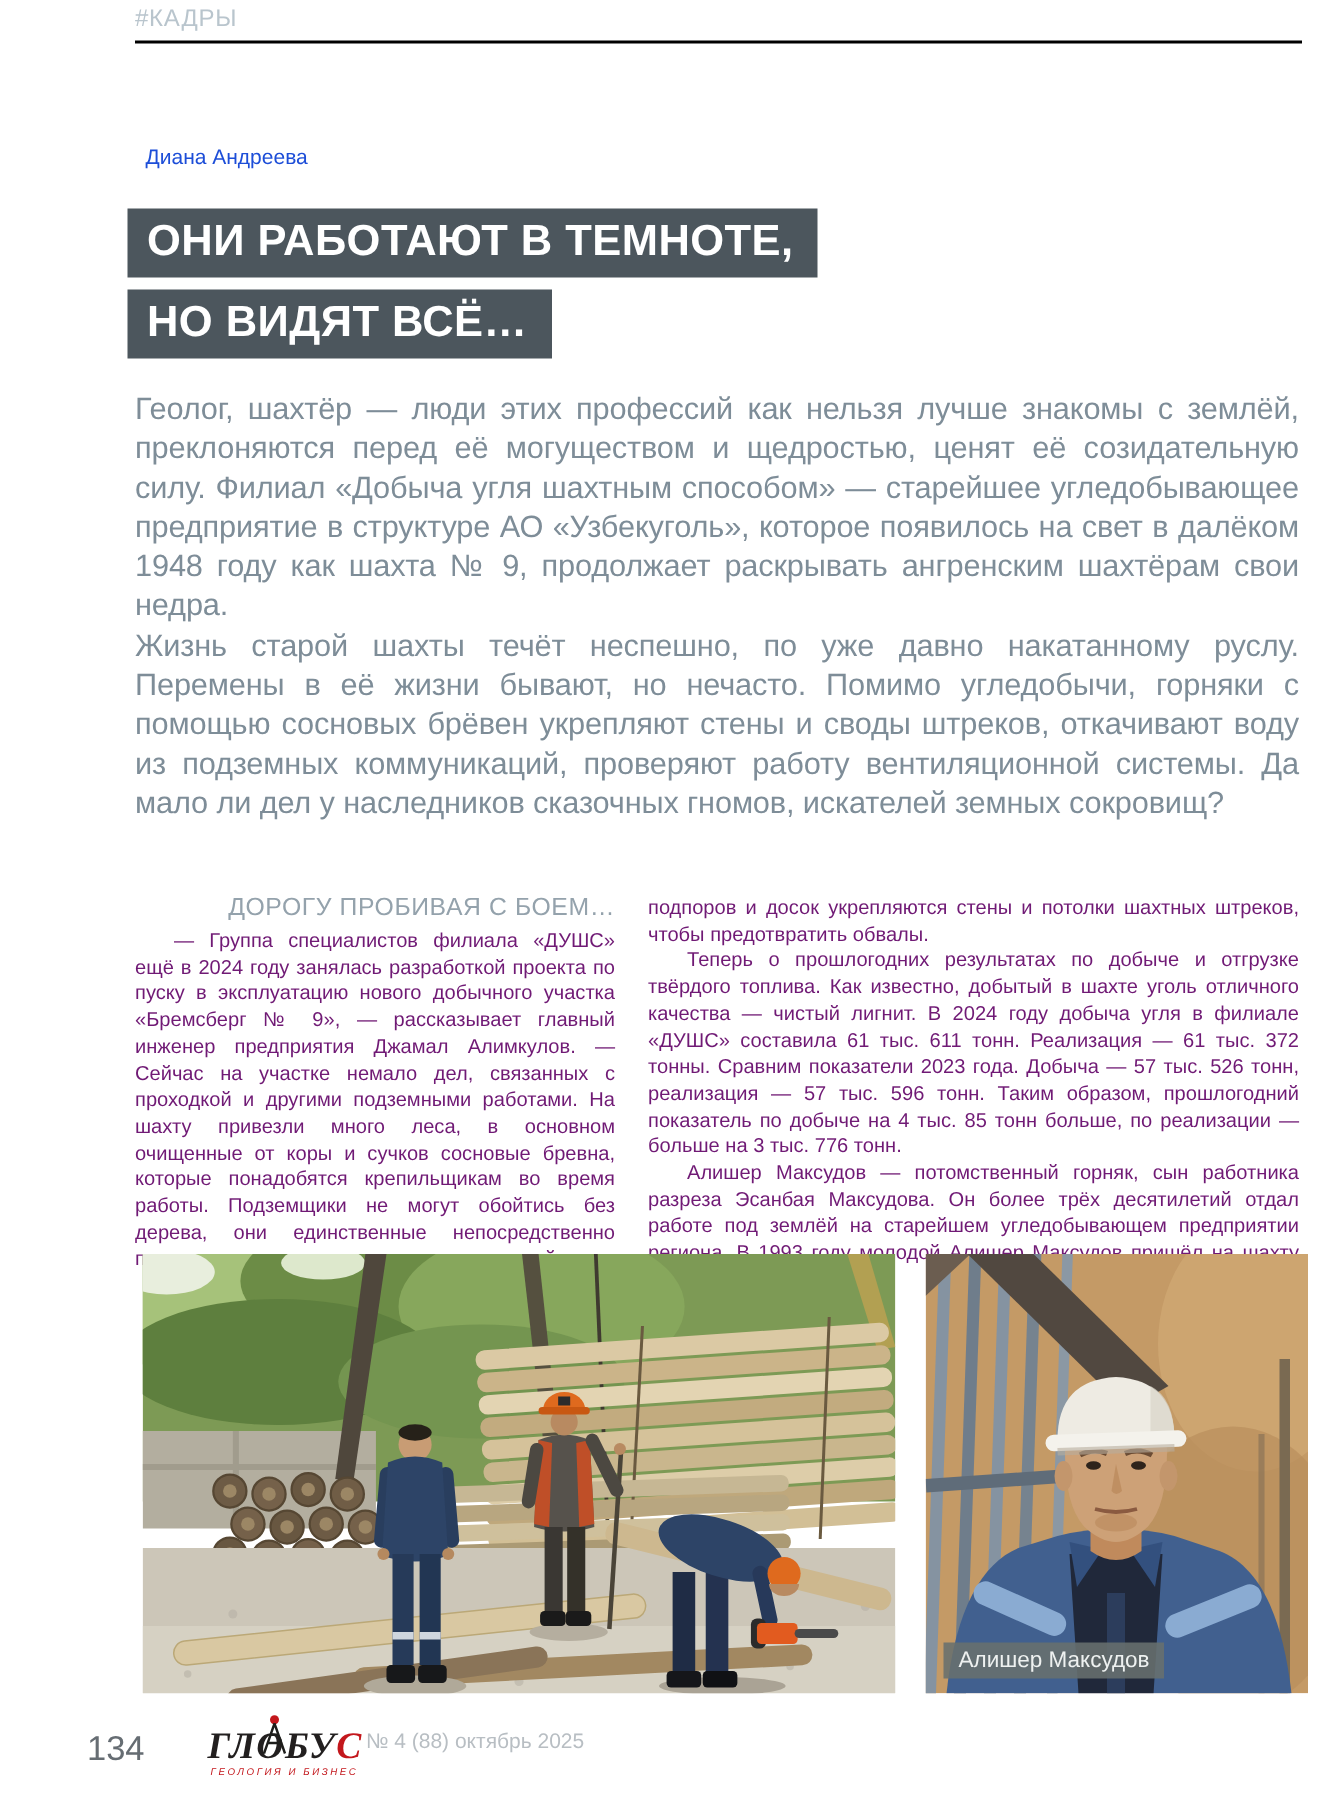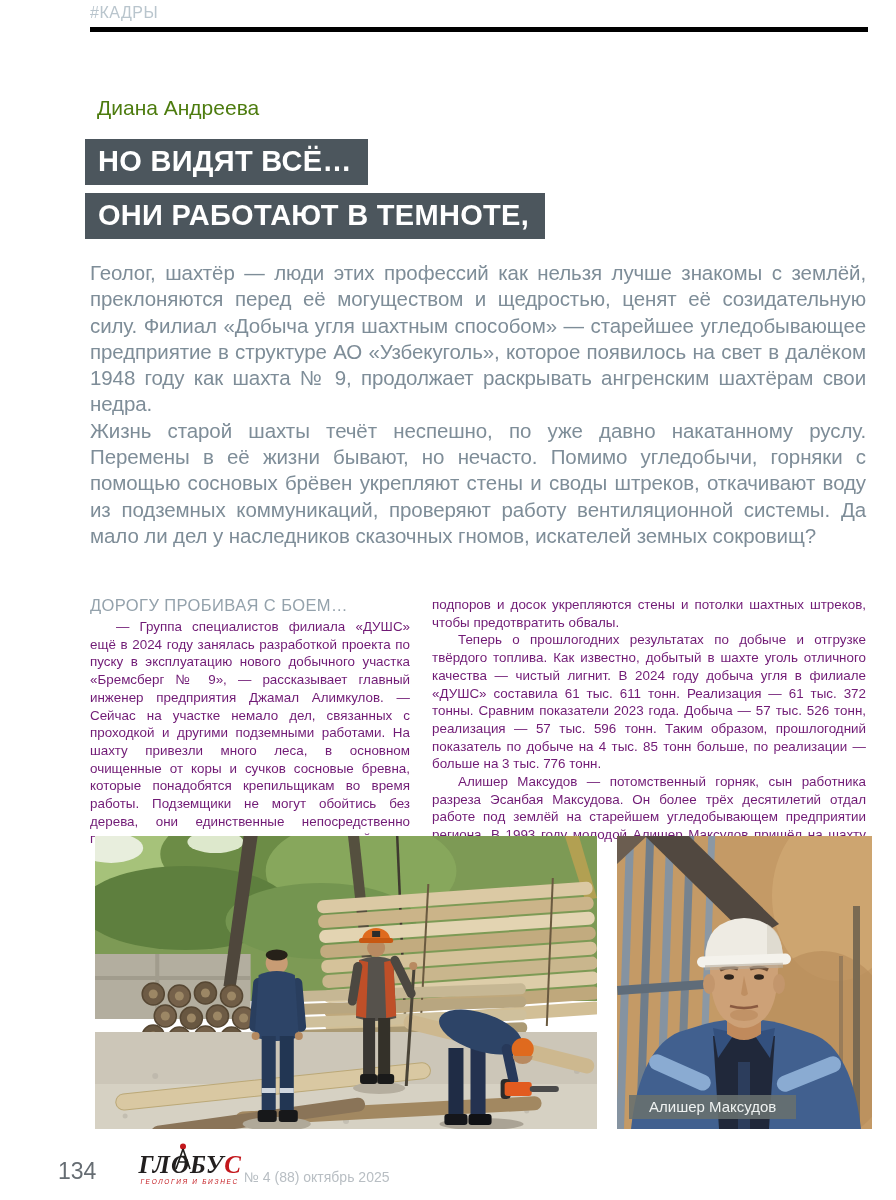--- a/index.html
+++ b/index.html
@@ -1,55 +1,55 @@
 <!DOCTYPE html>
 <html lang="ru"><head>
 <meta charset="utf-8">
 <style>
   * { margin:0; padding:0; box-sizing:border-box; }
   html,body { background:#ffffff; }
   body { font-family:"Liberation Sans", sans-serif; }
   .page { position:relative; width:896px; height:1200px; background:#ffffff; overflow:hidden; }
 
   
-  .tag-row { position:absolute; top:4px; left:90px; right:28px; border-bottom:5px solid #000000; padding-bottom:5px; }
+  .tag-row { position:absolute; top:4px; left:90px; right:28px; border-bottom:2px solid #000000; padding-bottom:5px; }
   .tag { font-size:16px; letter-spacing:0.5px; color:#b9c5cd; font-weight:400; }
 
   
-  .author { position:absolute; top:96px; left:97px; font-size:21px; color:#4d7c0f; }
+  .author { position:absolute; top:96px; left:97px; font-size:14px; color:#1d4ed8; }
 
   
   .title-block { position:absolute; top:139px; left:85px; }
   .title-bar { display:table; background:#4c565d; color:#ffffff; font-weight:bold;
                font-size:29px; line-height:33px; letter-spacing:0.3px;
                padding:6px 16px 7px 13px; margin-bottom:8px; white-space:nowrap; }
 
   
   .lead { position:absolute; top:260px; left:90px; width:776px; }
   .lead p { font-size:20.5px; line-height:26.3px; color:#7e8d98; text-align:justify; letter-spacing:-0.1px; }
 
   
   .columns { position:absolute; top:596px; left:90px; width:776px; display:flex; gap:22px; }
   .col-left  { width:320px; flex:none; }
   .col-right { width:434px; flex:none; }
-  .kicker { font-size:16.5px; font-weight:400; color:#94a2ac; text-align:left; letter-spacing:0.4px; margin-bottom:3px; }
+  .kicker { font-size:16.5px; font-weight:400; color:#94a2ac; text-align:right; letter-spacing:0.4px; margin-bottom:3px; }
   .body { font-size:13.4px; line-height:17.7px; color:#701a75; text-align:justify; hyphens:auto; }
   .indent { text-indent:26px; }
 
   
   .photos { position:absolute; top:836px; left:95px; display:flex; gap:20px; }
   .photo { position:relative; overflow:hidden; flex:none; }
   .photo svg { display:block; }
   .photo-left  { width:502px; height:293px; }
   .photo-right { width:255px; height:293px; }
   .caption { position:absolute; left:12px; bottom:10px; background:rgba(104,112,110,0.88);
-             color:#eef1f0; font-size:15px; padding:3px 20px 4px; }
-
-  
-  .footer { position:absolute; top:1152px; left:58px; right:30px; display:flex; align-items:flex-end; }
+             color:#eef1f0; font-size:15px; padding:3px 10px 4px; }
+
+  
+  .footer { position:absolute; top:1152px; left:58px; right:30px; display:flex; align-items:flex-start; }
   .page-num { font-size:23px; color:#666d73; }
   .logo { margin-left:42px; display:inline-block;font-style:italic; }
   .logo-main { position:relative; font-family:"Liberation Serif", serif; font-weight:bold;
                font-size:25px; line-height:25px; letter-spacing:1px; color:#221f1f; }
   .logo-red { color:#c3171c; }
   .derrick { position:absolute; left:36px; top:-9px; }
   .logo-sub { font-size:6.5px; letter-spacing:1.7px; color:#c3171c; margin-top:1px; padding-left:2px; white-space:nowrap; }
   .issue { margin-left:2px; font-size:14px; color:#b8bec3; }
 </style>
 </head>
@@ -57,22 +57,22 @@
 
 <div class="page">
 
   <div class="tag-row">
     <span class="tag">#КАДРЫ</span>
   </div>
 
   <div class="author">Диана Андреева</div>
 
   <div class="title-block">
+    <div class="title-bar">ОНИ РАБОТАЮТ В ТЕМНОТЕ,</div>
     <div class="title-bar">НО ВИДЯТ ВСЁ…</div>
-    <div class="title-bar">ОНИ РАБОТАЮТ В ТЕМНОТЕ,</div>
   </div>
 
   <div class="lead">
     <p>Геолог, шахтёр — люди этих профессий как нельзя лучше знакомы с землёй, преклоняются перед её могуществом и щедростью, ценят её созидательную силу. Филиал «Добыча угля шахтным способом» — старейшее угледобывающее предприятие в структуре АО «Узбекуголь», которое появилось на свет в далёком 1948 году как шахта № 9, продолжает раскрывать ангренским шахтёрам свои недра.</p>
     <p>Жизнь старой шахты течёт неспешно, по уже давно накатанному руслу. Перемены в её жизни бывают, но нечасто. Помимо угледобычи, горняки с помощью сосновых брёвен укрепляют стены и своды штреков, откачивают воду из подземных коммуникаций, проверяют работу вентиляционной системы. Да мало ли дел у наследников сказочных гномов, искателей земных сокровищ?</p>
   </div>
 
   <div class="columns">
     <div class="col col-left">
       <h3 class="kicker">ДОРОГУ ПРОБИВАЯ С БОЕМ…</h3>

